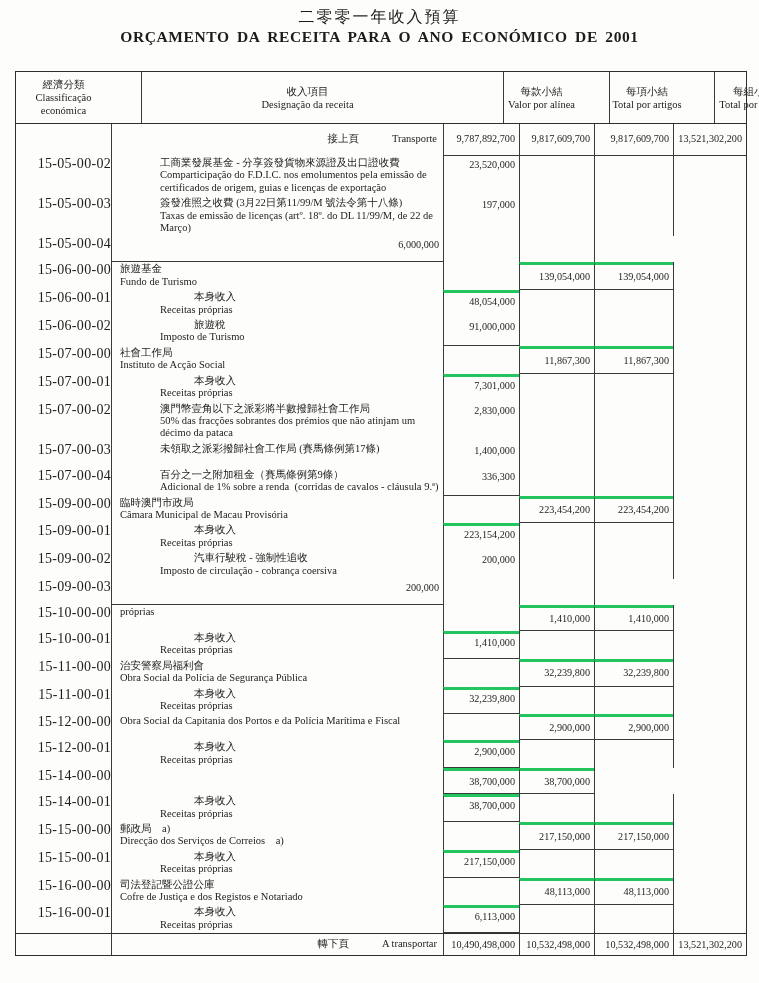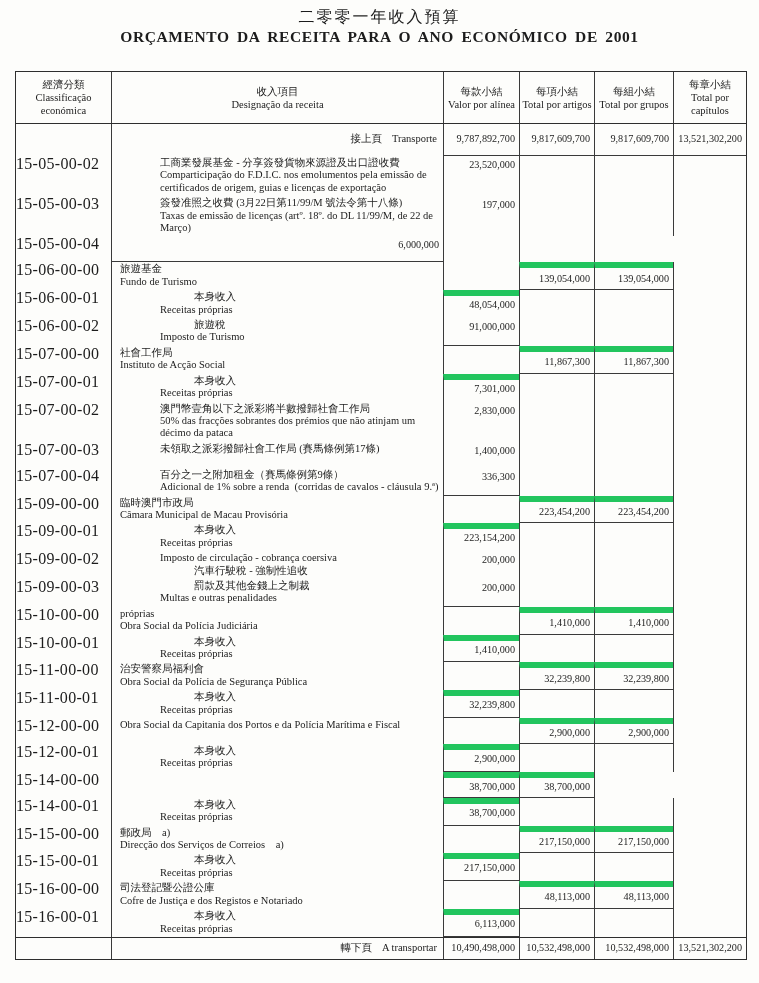--- a/index.html
+++ b/index.html
@@ -4,38 +4,38 @@
 <style>
   html,body{margin:0;padding:0;background:#e8e8e8;}
   .page{
     width:759px;height:983px;background:#fdfdfb;position:relative;overflow:hidden;
     font-family:"Liberation Serif","DejaVu Serif",serif;color:#1c1c1c;margin:0 auto;
   }
   .title-zh{text-align:center;font-size:16px;letter-spacing:2px;padding-top:7px;}
   .title-pt{text-align:center;font-size:15.5px;font-weight:bold;letter-spacing:0.6px;word-spacing:3px;}
   .budget-table{position:absolute;left:15px;top:71px;width:730px;border:1.5px solid #2e2e2e;background:#fdfdfb;}
   .thead,.trow{display:grid;grid-template-columns:95px 332px 76px 75px 79px 73px;}
-  .thead{border-bottom:1.2px solid #2e2e2e;}
+  .thead{border-bottom:1.2px solid #2e2e2e;gap:30px;}
   .th{display:flex;flex-direction:column;justify-content:center;align-items:center;
       text-align:center;font-size:10.5px;line-height:13px;padding:6px 2px;}
   .th + .th{border-left:1px solid #3a3a3a;}
   .trow{min-height:26px;}
   .td{font-size:10.5px;line-height:12.4px;box-sizing:border-box;}
-  .col-code{text-align:left;padding-top:2px;font-size:16px;letter-spacing:0.3px;}
+  .col-code{text-align:right;padding-top:2px;font-size:14px;letter-spacing:0.3px;}
   .col-des{border-left:1px solid #3a3a3a;padding:1px 4px 2px 0;}
   .line{white-space:pre-wrap;}
   .trow.group .line{padding-left:8px;}
   .line.ind1{padding-left:48px;}
   .line.ind2{padding-left:82px;}
   .num{border-left:1px solid #3a3a3a;text-align:right;font-size:10.2px;padding:3px 4px 0 0;}
   .num.ctr{display:flex;align-items:center;justify-content:flex-end;padding:0 4px 0 0;}
-  .bt{border-top:6px solid #22c55e;}
+  .bt{border-top:3px solid #22c55e;}
   .bb{border-bottom:1px solid #3a3a3a;}
   .carry{min-height:32px;}
-  .carry-des{display:flex !important;align-items:center;justify-content:flex-end;gap:10px;padding-right:6px !important;}
+  .carry-des{display:flex !important;align-items:center;justify-content:flex-end;gap:33px;padding-right:6px !important;}
   .carry .num{display:flex;align-items:center;justify-content:flex-end;padding:0 4px 0 0;}
   .footer-row{border-top:1.2px solid #2e2e2e;min-height:21px;}
   .footer-row .num{display:flex;align-items:center;justify-content:flex-end;padding:0 4px 0 0;}
 </style>
 </head>
 <body>
 
 <div class="page">
   <div class="title-zh">二零零一年收入預算</div>
   <div class="title-pt">ORÇAMENTO DA RECEITA PARA O ANO ECONÓMICO DE 2001</div>
@@ -229,46 +229,41 @@
     </div>
     <div class="td num col-alinea bt">223,154,200</div>
     <div class="td num col-artigos"></div>
     <div class="td num col-grupos"></div>
     <div class="td num col-cap"></div>
   </div>
 
   <div class="trow item">
     <div class="td col-code">15-09-00-02</div>
     <div class="td col-des">
+      <div class="line zh ind2">汽車行駛稅 - 強制性追收</div>
       <div class="line pt ind1">Imposto de circulação - cobrança coersiva</div>
-      <div class="line zh ind2">汽車行駛稅 - 強制性追收</div>
     </div>
     <div class="td num col-alinea">200,000</div>
     <div class="td num col-artigos"></div>
     <div class="td num col-grupos"></div>
     <div class="td num col-cap"></div>
   </div>
 
   <div class="trow item">
     <div class="td col-code">15-09-00-03</div>
-    <div class="td col-des">
-      <div class="line zh ind2">罰款及其他金錢上之制裁</div>
-      <div class="line pt ind1">Multas e outras penalidades</div>
-    </div>
     <div class="td num col-alinea bb">200,000</div>
     <div class="td num col-artigos"></div>
     <div class="td num col-grupos"></div>
     <div class="td num col-cap"></div>
   </div>
 
   <div class="trow group">
     <div class="td col-code">15-10-00-00</div>
     <div class="td col-des">
       <div class="line zh">próprias</div>
-      <div class="line pt">Obra Social da Polícia Judiciária</div>
     </div>
     <div class="td num col-alinea"></div>
     <div class="td num col-artigos ctr bt bb">1,410,000</div>
     <div class="td num col-grupos ctr bt bb">1,410,000</div>
     <div class="td num col-cap"></div>
   </div>
 
   <div class="trow item">
     <div class="td col-code">15-10-00-01</div>
     <div class="td col-des">

